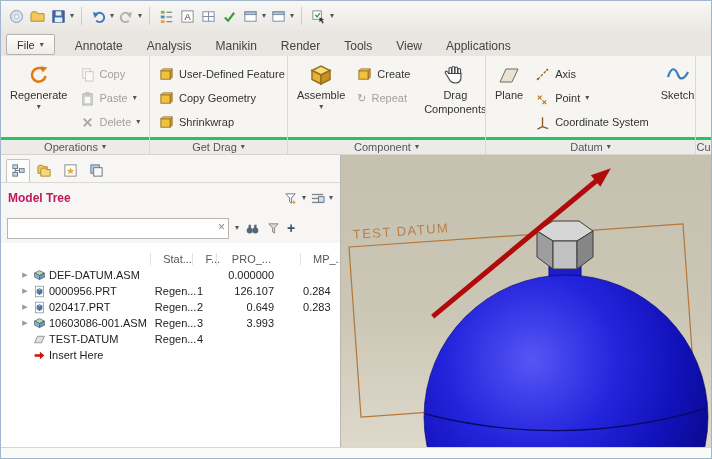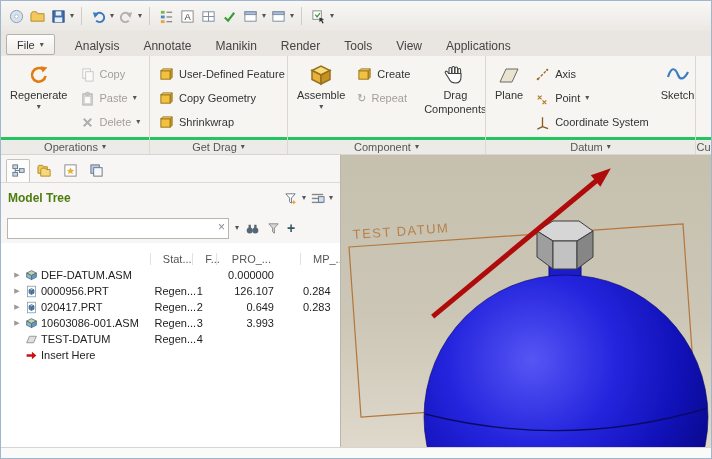--- a/index.html
+++ b/index.html
@@ -33,34 +33,34 @@
   .smallbtn svg{width:15px;height:15px;flex:none;}
   .g-next{flex:1;min-width:0;}
   
   .main{flex:1;display:flex;min-height:0;}
   .leftpanel{width:340px;flex:none;background:#f7f6f4;border-right:1px solid #b9b6b1;display:flex;flex-direction:column;}
   .panel-tabs{height:28px;display:flex;align-items:center;gap:2px;padding:3px 5px 0;border-bottom:1px solid #ddd9d4;flex:none;}
   .panel-tab{width:24px;height:23px;display:flex;align-items:center;justify-content:center;border:1px solid transparent;border-bottom:none;}
   .panel-tab svg{width:15px;height:15px;}
   .panel-tab.active{background:#fdfdfc;border-color:#c6c2bc;border-radius:2px 2px 0 0;}
   .tree-title{height:30px;display:flex;align-items:center;padding:0 7px;flex:none;}
-  .tree-title .t{font-size:12px;font-weight:bold;color:#4d7c0f;}
+  .tree-title .t{font-size:12px;font-weight:bold;color:#be185d;}
   .tree-tools{margin-left:auto;display:flex;align-items:center;gap:4px;}
   .tree-tools svg{width:15px;height:15px;}
   .searchrow{height:30px;display:flex;align-items:center;padding:0 6px;gap:6px;flex:none;}
   .searchbox{position:relative;width:222px;height:21px;}
   .searchbox input{width:100%;height:21px;border:1px solid #b9b6b0;padding:2px 18px 2px 4px;font:inherit;background:#fff;}
   .clearx{position:absolute;right:4px;top:3px;color:#888;font-size:12px;line-height:1;}
   .searchrow svg{width:15px;height:15px;}
   .plusgl{color:#356;font-weight:bold;font-size:14px;}
   .tree{flex:1;background:#fff;overflow:hidden;padding-top:8px;}
   .trow{display:flex;height:16px;align-items:center;color:#222;}
   .thead{color:#555;}
   .thead > div + div{border-left:1px solid #e4e2de;padding-left:12px;}
-  .c-name{width:166px;padding-left:11px;display:flex;align-items:center;gap:3px;overflow:hidden;white-space:nowrap;}
+  .c-name{width:166px;padding-left:19px;display:flex;align-items:center;gap:3px;overflow:hidden;white-space:nowrap;}
   .c-stat{width:46px;}
   .c-f{width:24px;}
   .c-pro{width:60px;text-align:right;}
   .c-mp{width:40px;text-align:left;padding-right:3px;margin-left:29px;}
   .exp{width:10px;font-size:7px;color:#999;text-align:center;flex:none;}
   .c-name svg{width:13px;height:13px;flex:none;}
   
   .viewport{flex:1;position:relative;background:linear-gradient(180deg,#c6c0af 0%,#ccc6b6 55%,#ded9cb 100%);min-width:0;}
   .viewport > svg{position:absolute;inset:0;width:100%;height:100%;}
   .statusbar{height:11px;background:#fafaf8;border-top:1px solid #d8d5d0;flex:none;}
@@ -303,22 +303,22 @@
         </svg>
       </span>
     <span class="caret">▾</span>
   </div>
 
   <div class="tabrow">
     <div class="filebtn">
       <span>File</span>
       <span class="caret">▾</span>
     </div>
+    <div class="tab">Annotate</div>
     <div class="tab">Analysis</div>
-    <div class="tab">Annotate</div>
     <div class="tab">Manikin</div>
     <div class="tab">Render</div>
     <div class="tab">Tools</div>
     <div class="tab">View</div>
     <div class="tab">Applications</div>
   </div>
 
   <div class="ribbon">
 
     <div class="rgroup" style="width:148px">

